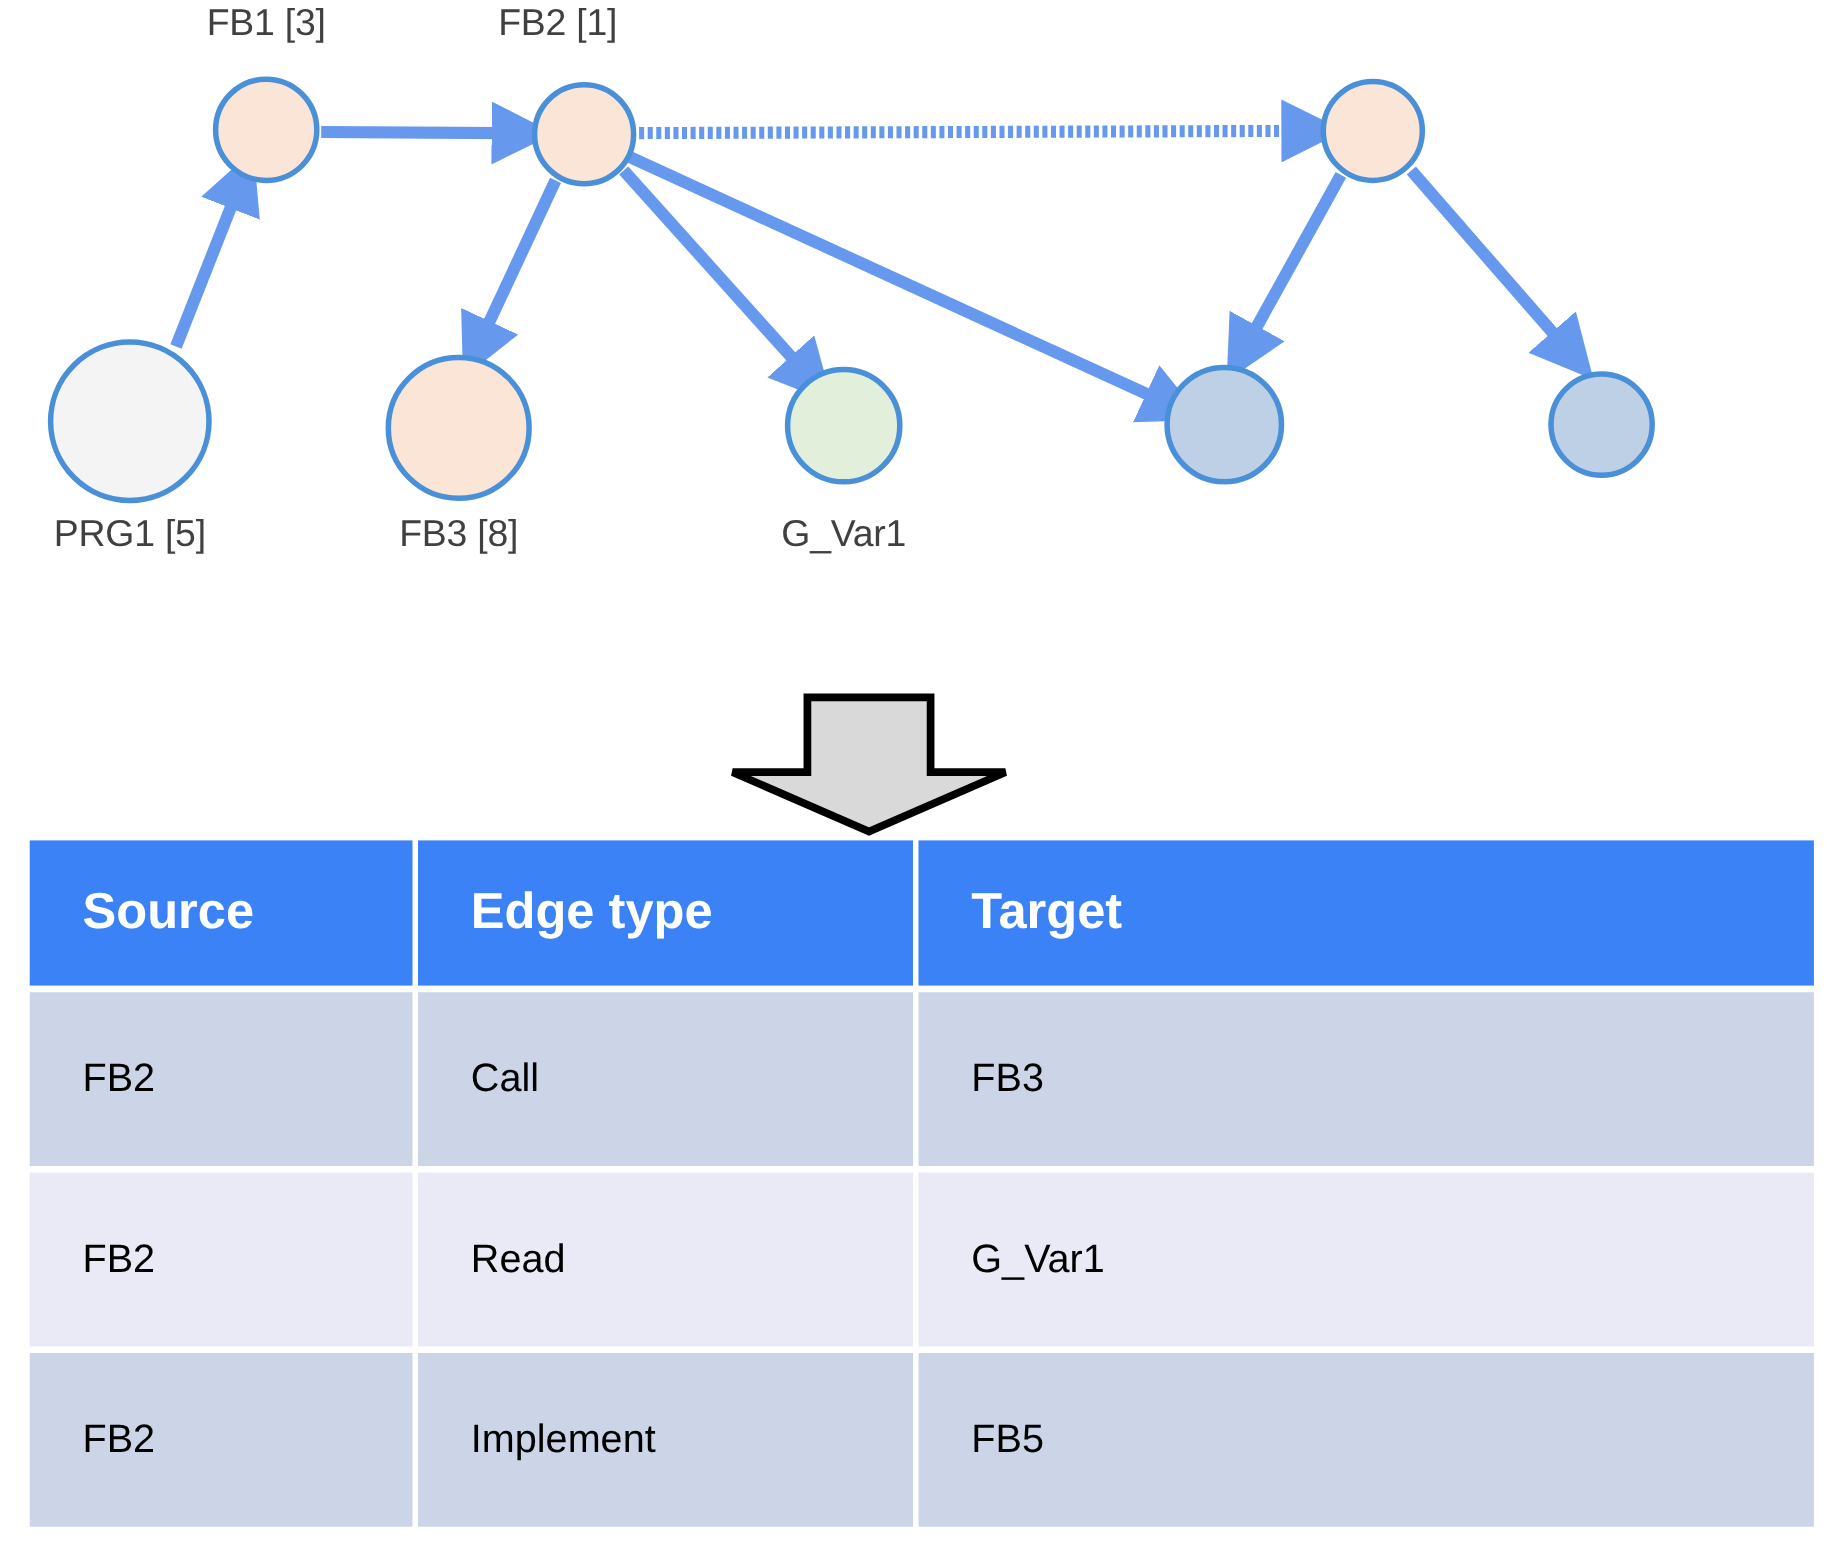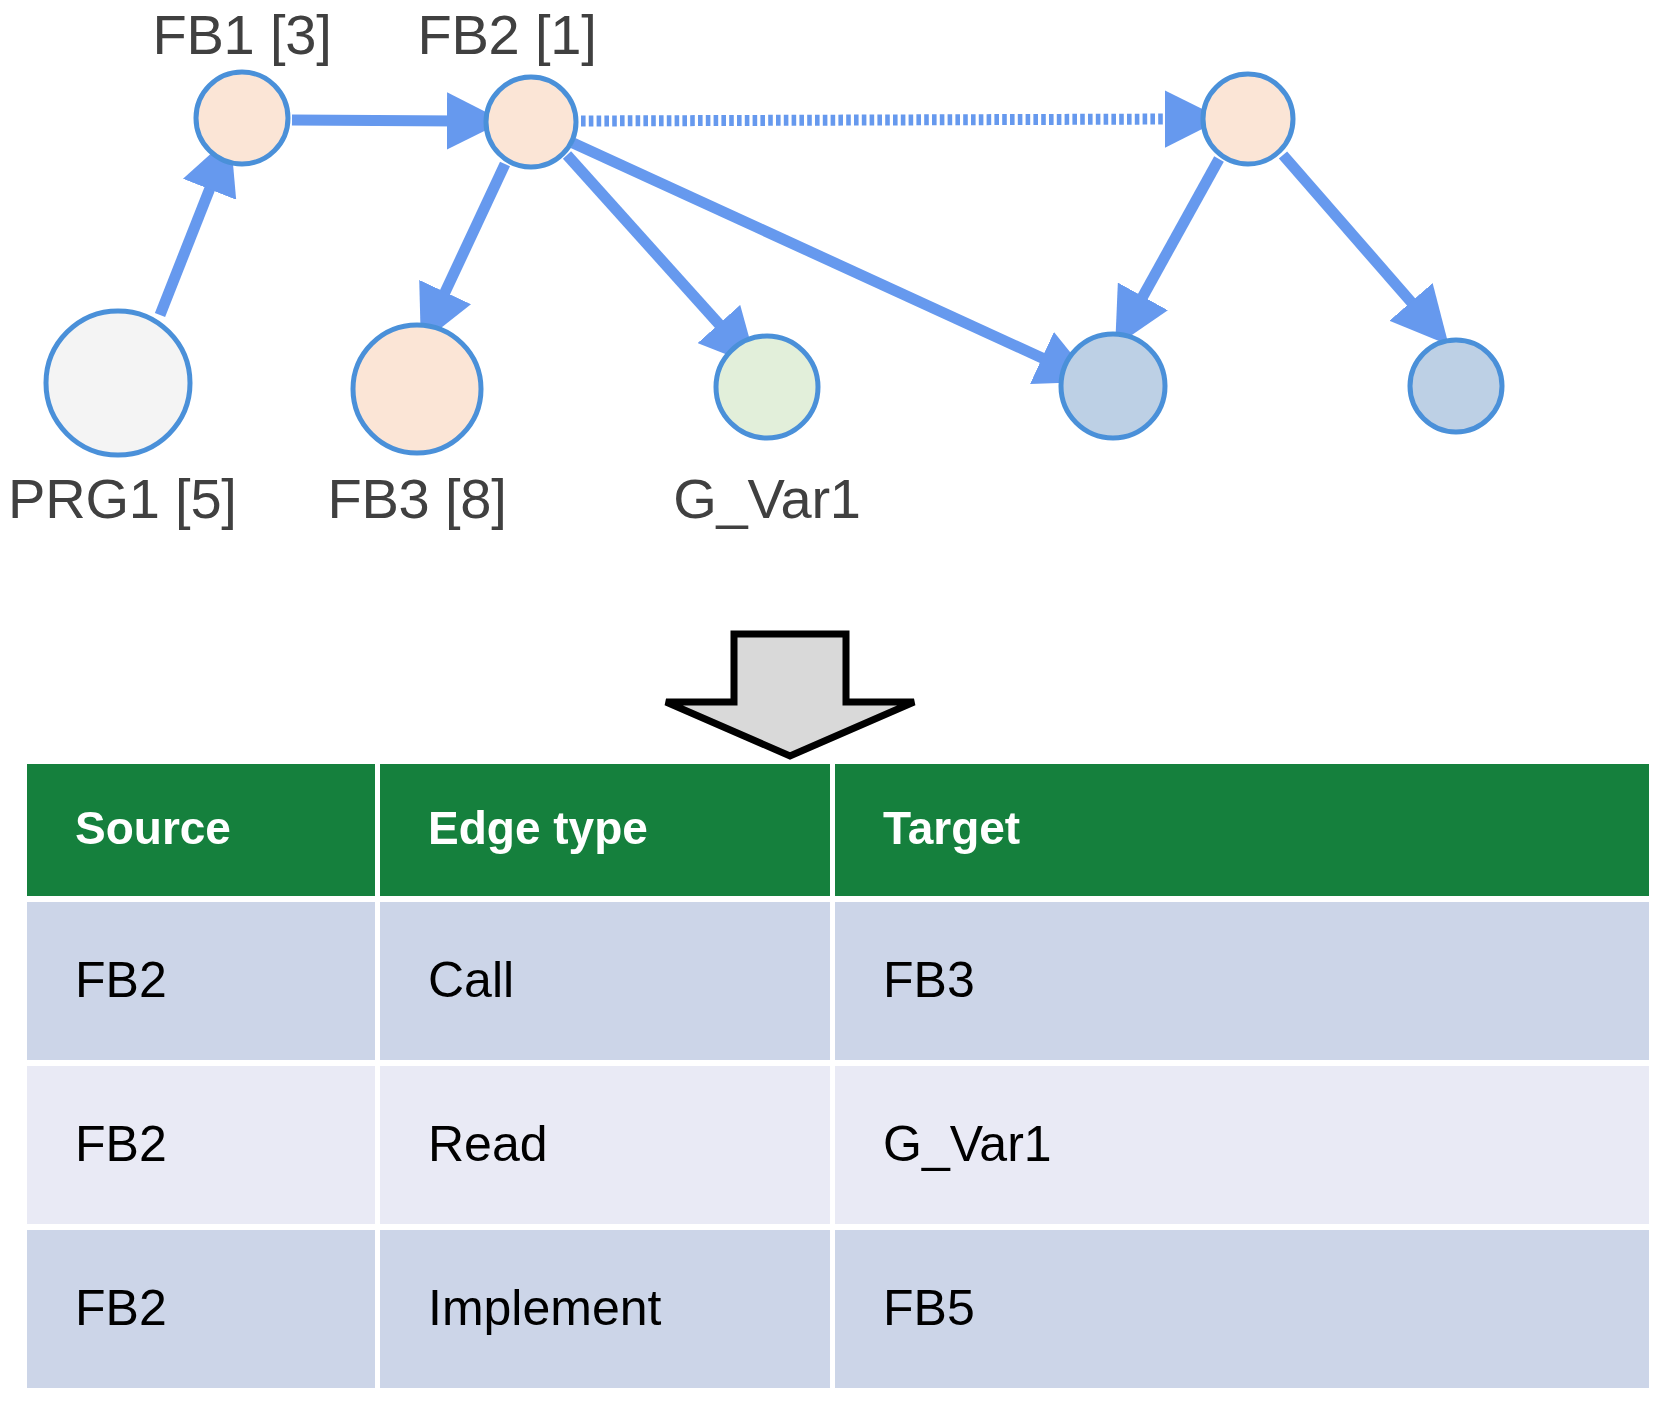--- a/index.html
+++ b/index.html
@@ -5,51 +5,51 @@
   html,body{margin:0;padding:0;background:#ffffff;}
   body{
     width:1664px;height:1420px;position:relative;overflow:hidden;
     font-family:"Liberation Sans","DejaVu Sans",sans-serif;
     color:#3b3b3b;
   }
   #graph-area{position:absolute;left:0;top:0;width:1664px;height:560px;}
   #graph-svg{position:absolute;left:0;top:0;width:1664px;height:560px;}
   .node-label{
     position:absolute;
-    font-size:56px;
+    font-size:34px;
     color:#404040;
     white-space:nowrap;
     text-align:center;
     letter-spacing:-0.2px;
   }
   #arrow-area{position:absolute;left:650px;top:560px;width:360px;height:210px;}
   #table-wrap{
     position:absolute;left:22px;top:758px;width:1622px;
   }
   table.edge-table{
     border-collapse:separate;
     border-spacing:5px 6px;
     width:1622px;
     table-layout:fixed;
     margin:0;
   }
   table.edge-table th{
-    background:#15803d;
+    background:#3b82f6;
     color:#ffffff;
     text-align:left;
     font-size:46px;
     font-weight:bold;
     padding:18px 0 22px 48px;
     height:92px;
     vertical-align:middle;
     font-family:"Liberation Sans Narrow","Liberation Sans",sans-serif;
     letter-spacing:0px;
   }
   table.edge-table td{
-    font-size:50px;
+    font-size:36px;
     color:#000000;
     padding:28px 0 30px 48px;
     height:100px;
     vertical-align:middle;
   }
   table.edge-table tr.row-even td{background:#ccd5e8;}
   table.edge-table tr.row-odd  td{background:#e9eaf5;}
   col.c1{width:348px;}
   col.c2{width:450px;}
   col.c3{width:814px;}

